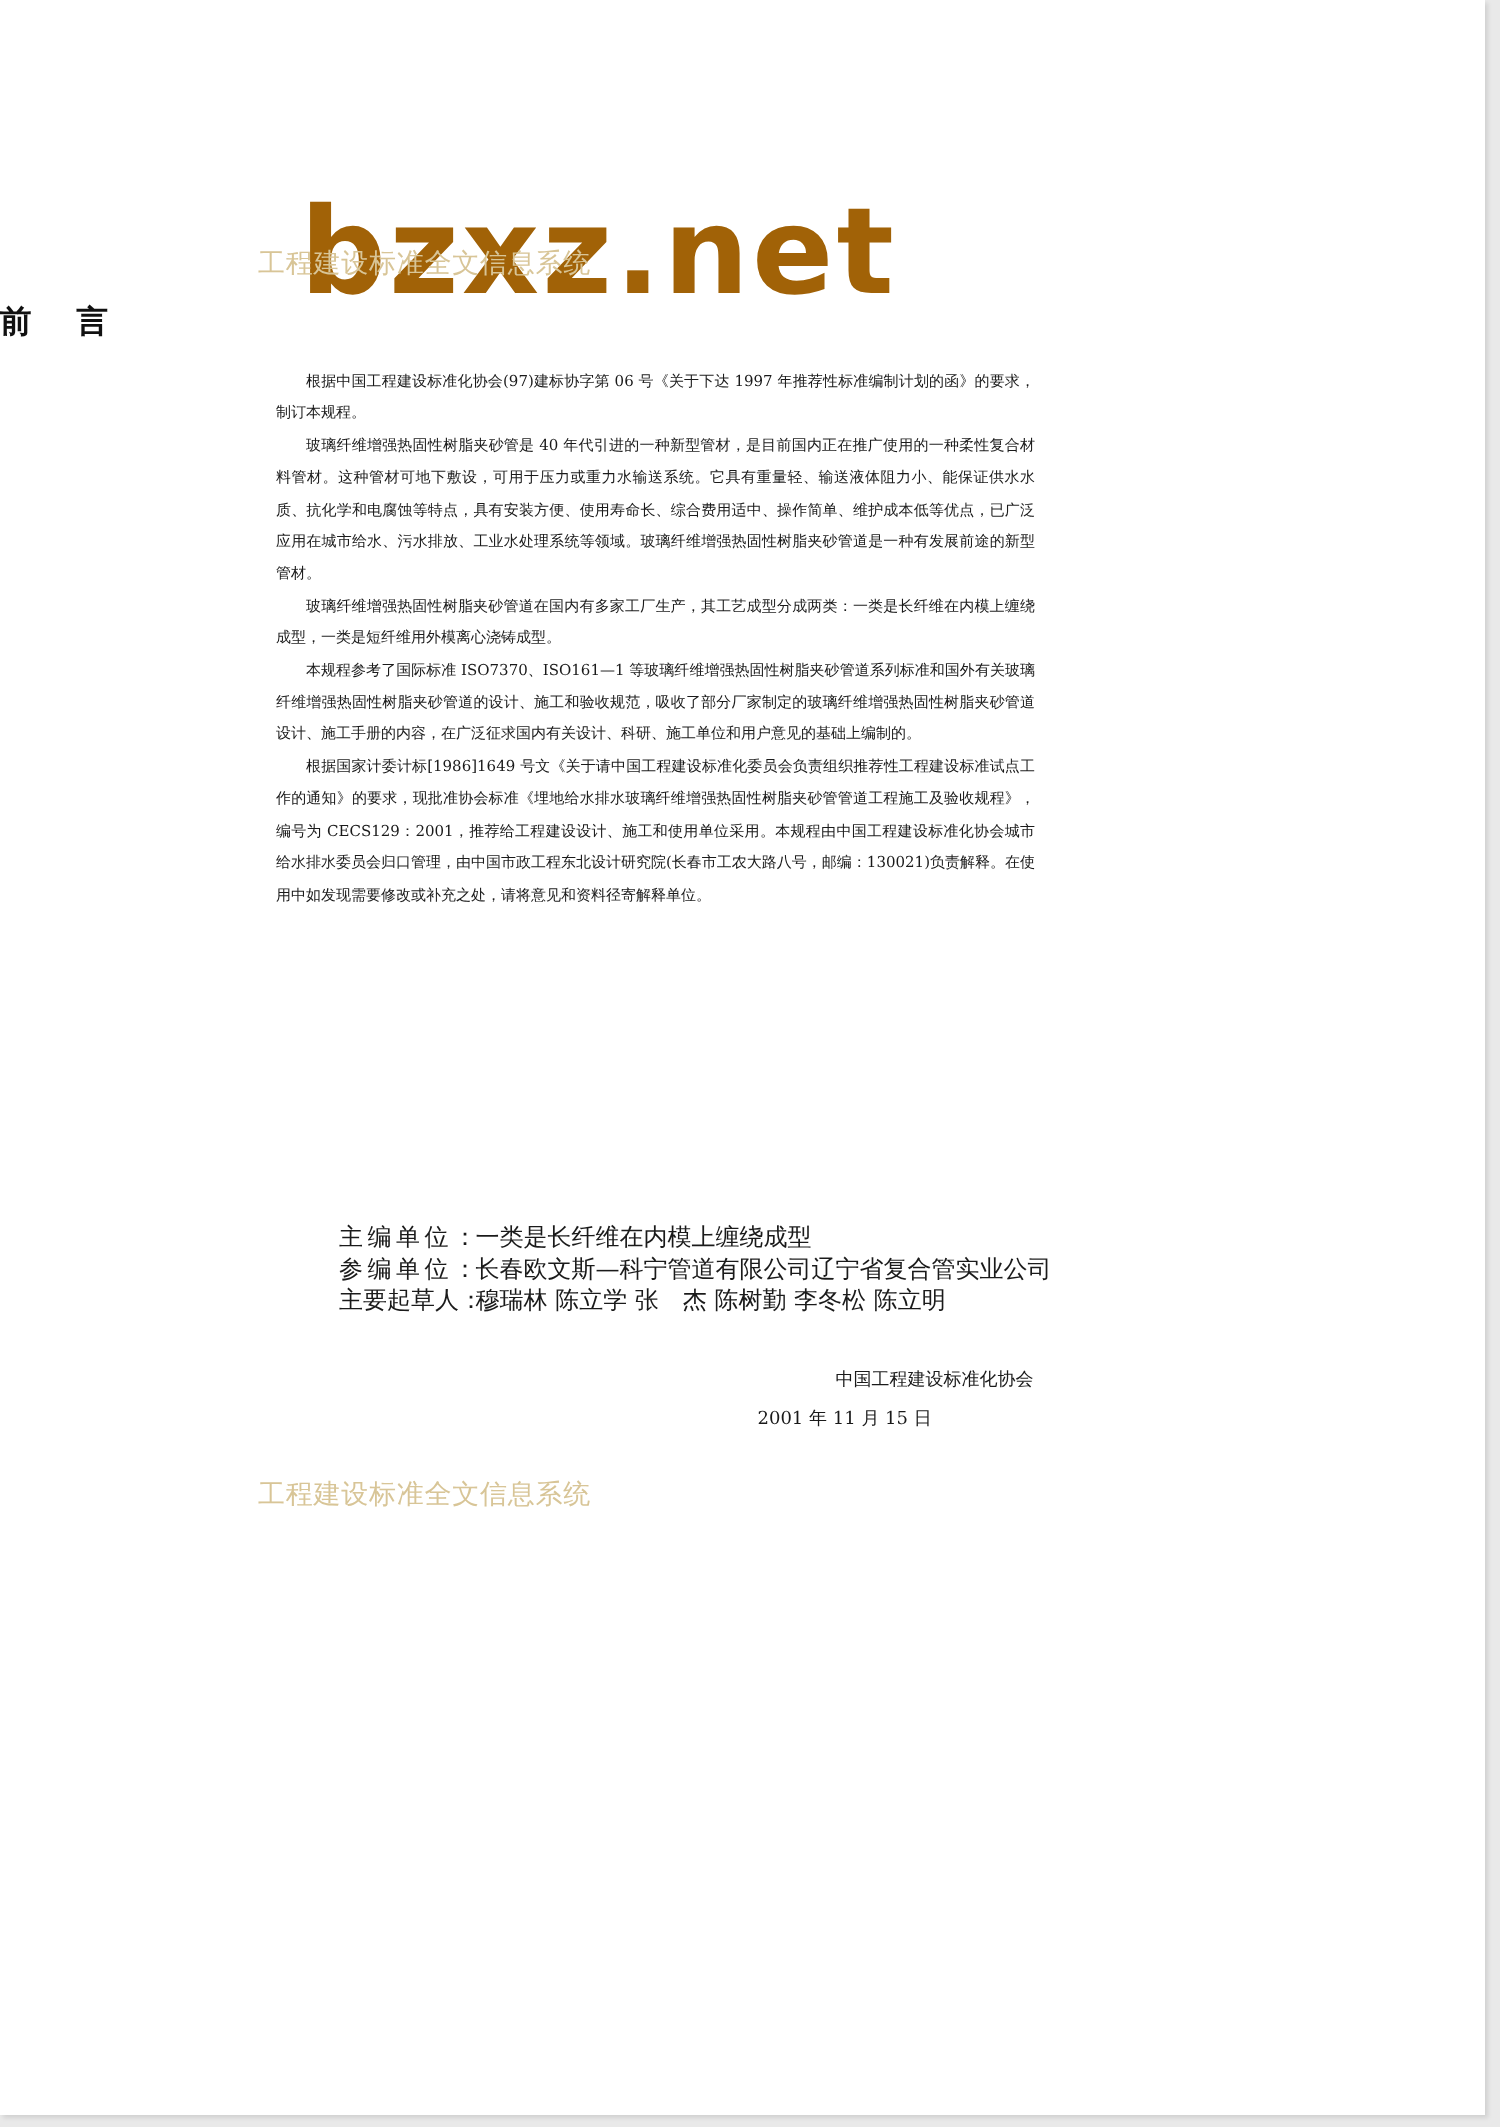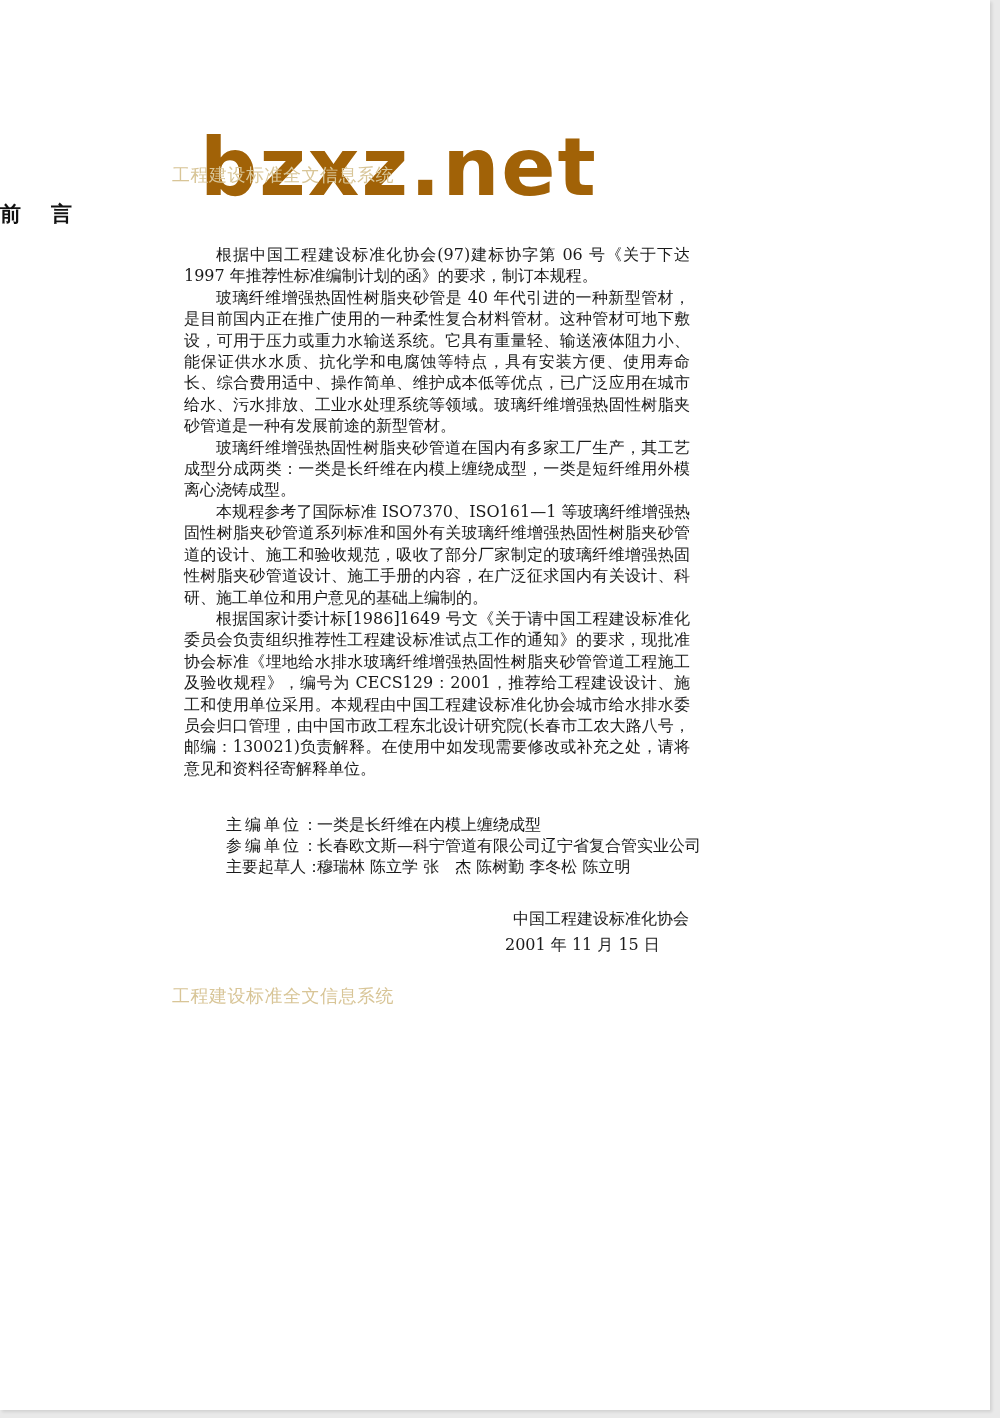--- a/index.html
+++ b/index.html
@@ -31,35 +31,35 @@
     .wm-top { top: 163px; }
     .wm-bottom { top: 984px; }
     .title {
       position: absolute; left: 0; width: 880px; top: 200px;
       font-size: 21px; font-weight: bold;
       font-family: "DejaVu Sans", "Liberation Sans", sans-serif;
       letter-spacing: 30px; color: #111;
     }
     .body-text {
       position: absolute; left: 184px; top: 244px; width: 506px;
-      font-size: 16px; line-height: 21.4px; text-align: justify;
+      font-size: 10px; line-height: 21.4px; text-align: justify;
       text-justify: inter-character;
     }
     .body-text p { margin: 0; text-indent: 2em; }
     .credits {
       position: absolute; left: 226px; top: 814px;
       font-size: 16px; line-height: 21px;
     }
     .credit-row { display: flex; white-space: nowrap; text-align: right; }
     .credit-label { width: 91px; display: inline-block; letter-spacing: 0px; }
     .credit-label.spaced { letter-spacing: 3px; }
     .credit-values { display: flex; flex-direction: row; }
     .sign {
       position: absolute; left: 493px; top: 906px;
-      font-size: 16px; line-height: 26px; text-align: right; width: 196px;
+      font-size: 12px; line-height: 26px; text-align: right; width: 196px;
     }
     .sign .date { text-align: left; width: 196px; padding-left: 12px; box-sizing: border-box; }
   </style>
 </head>
 <body>
 
 <div class="page">
   <div class="wm-big">bzxz.net</div>
   <div class="wm-small wm-top">工程建设标准全文信息系统</div>
 

